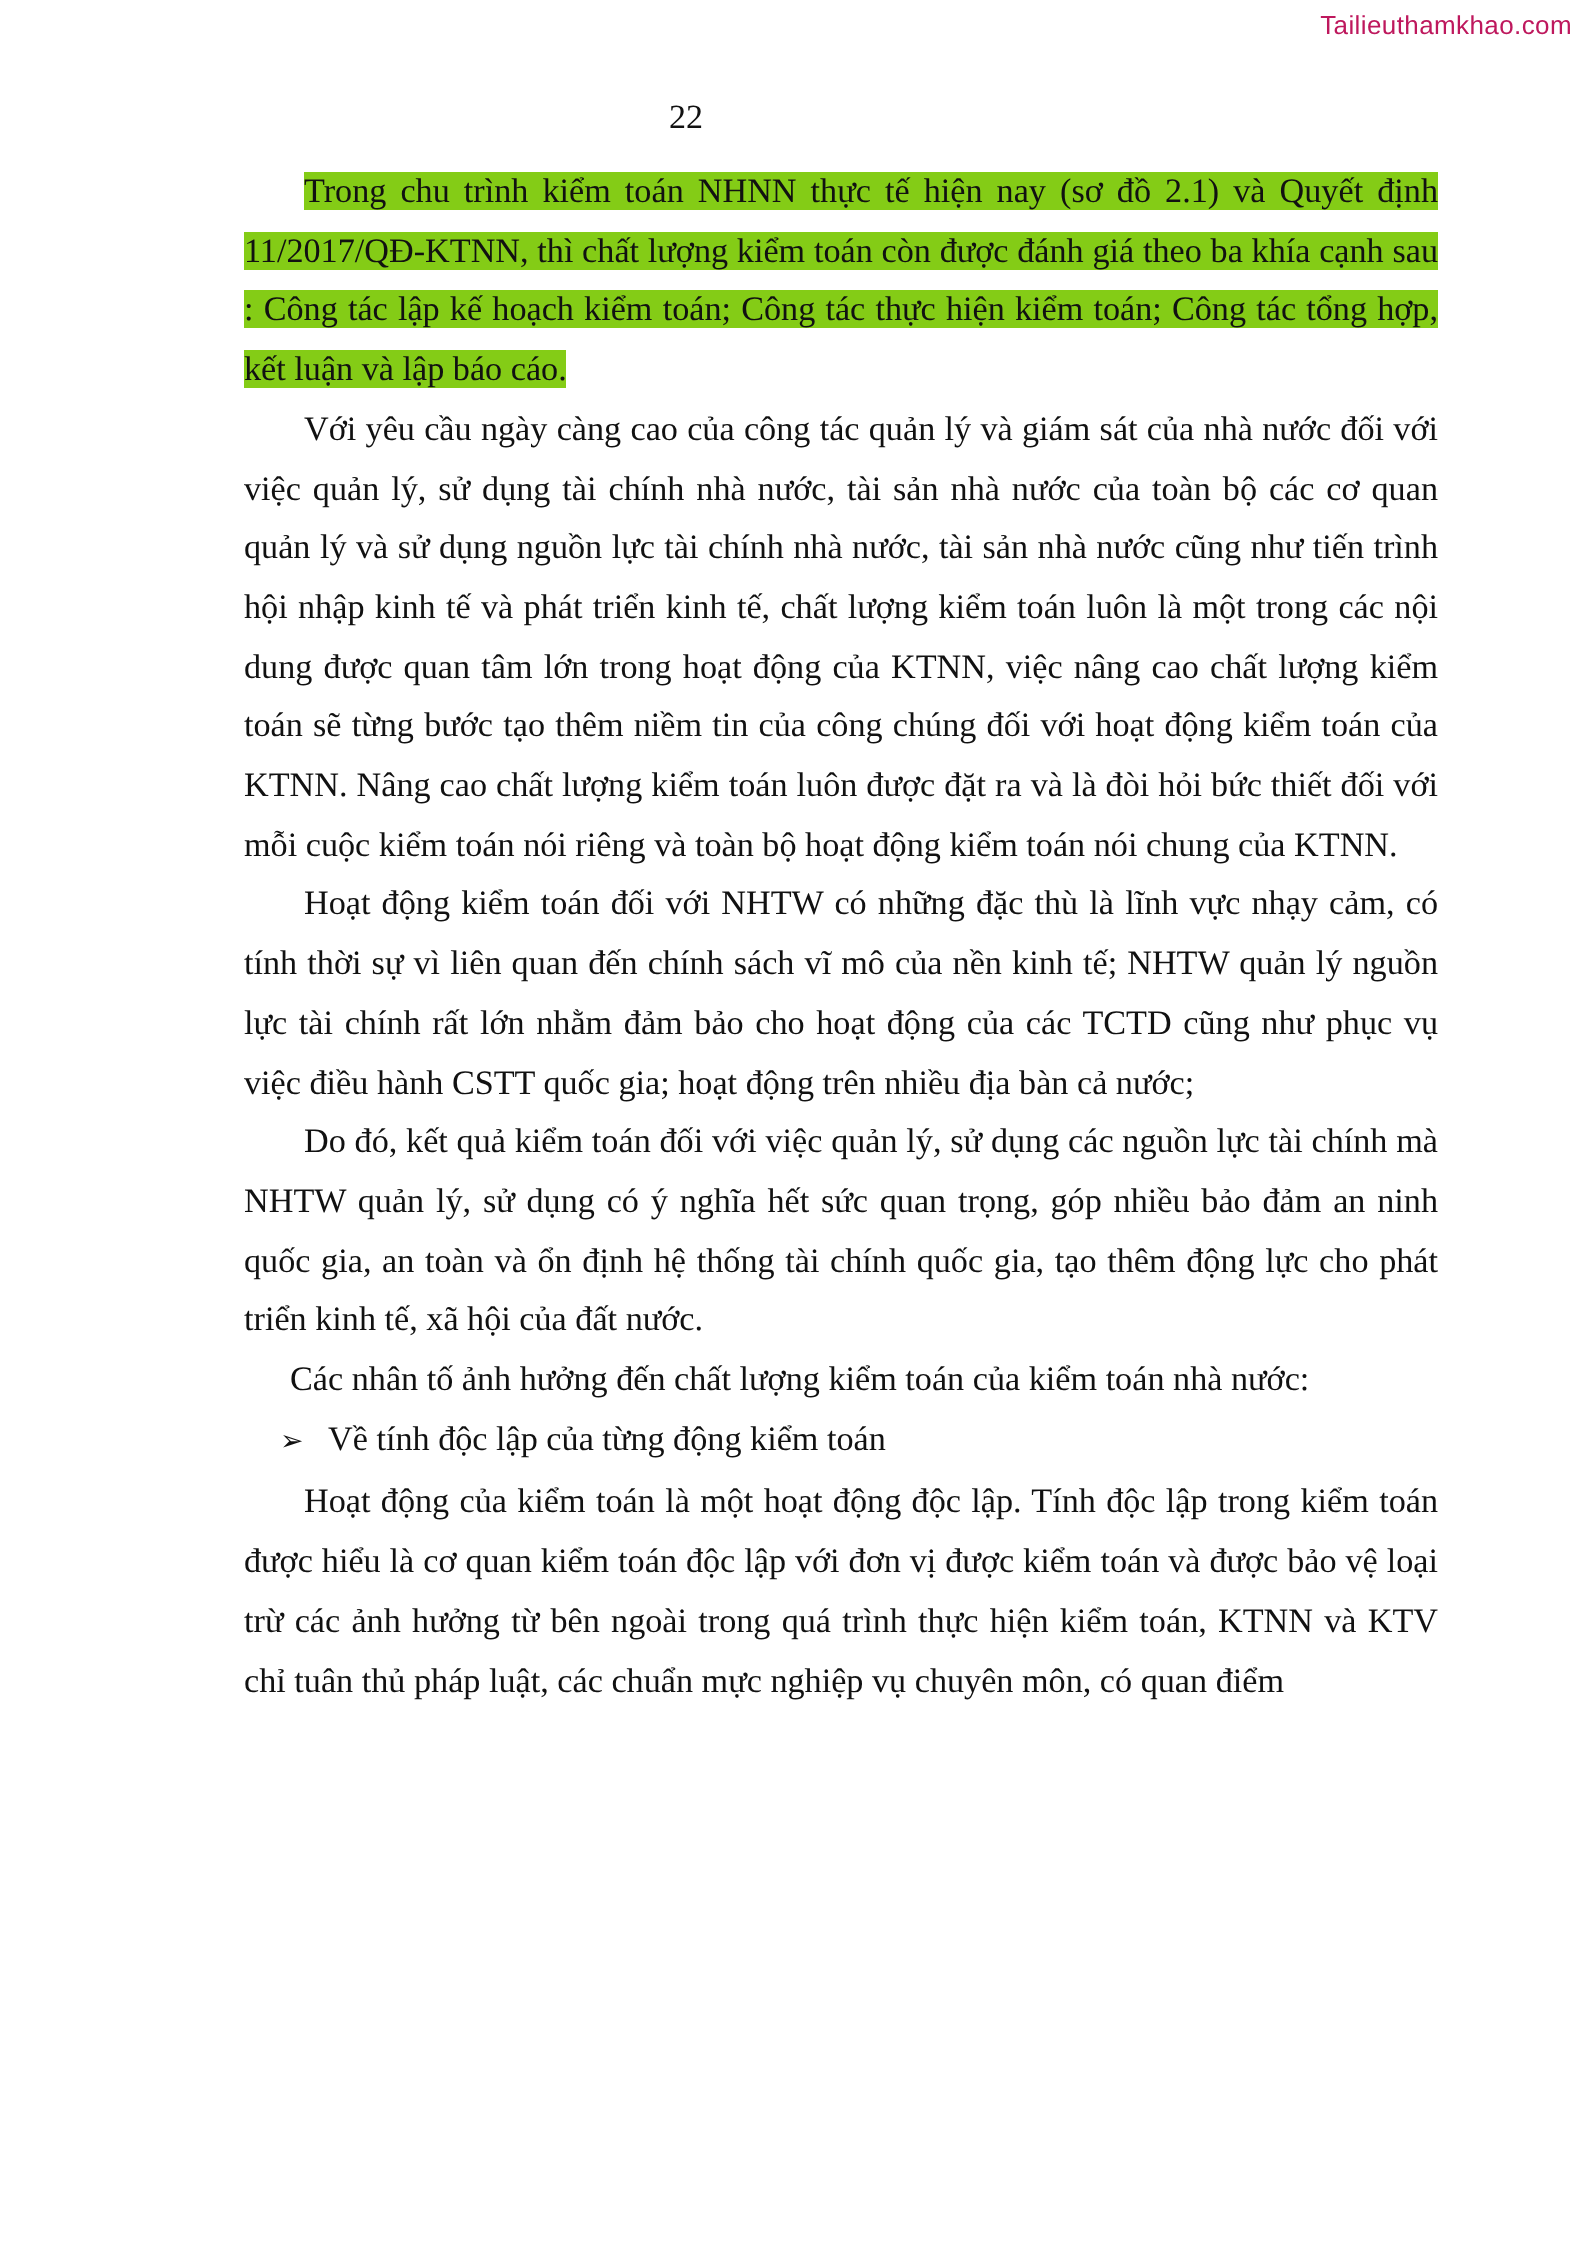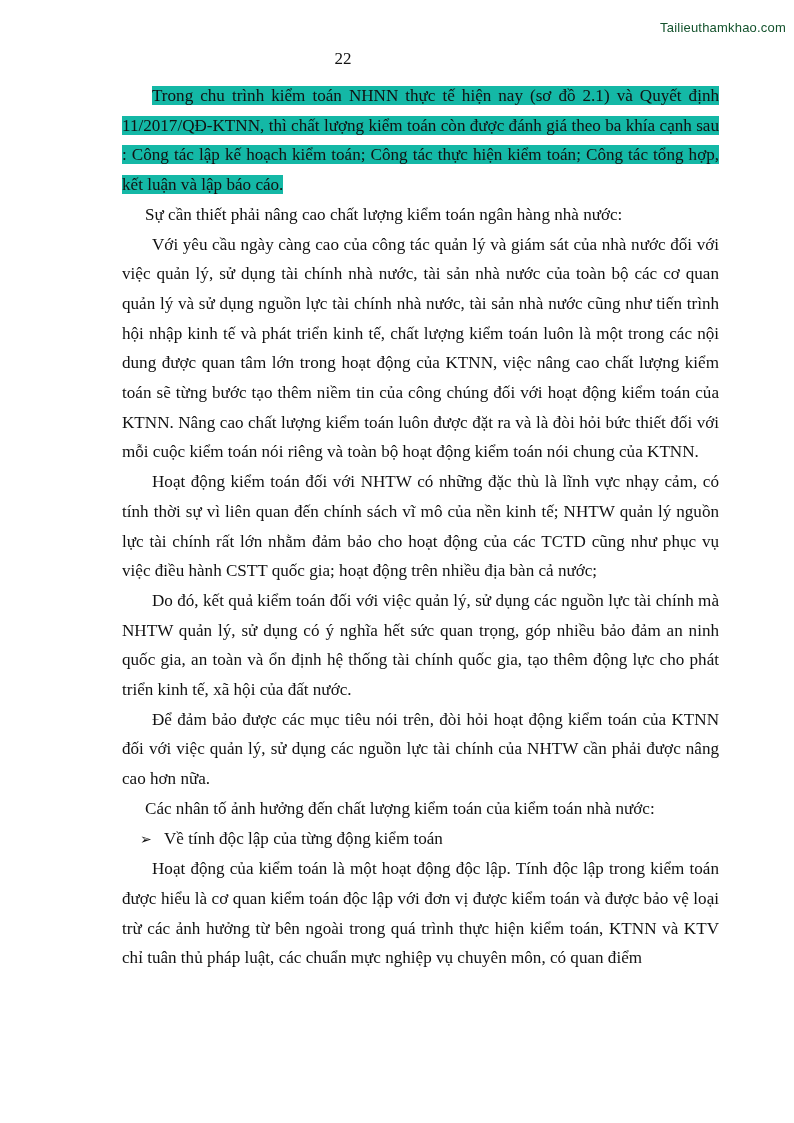--- a/index.html
+++ b/index.html
@@ -14,23 +14,22 @@
     overflow: hidden;
     font-family: "Liberation Serif", "DejaVu Serif", serif;
     color: #111111;
   }
   .watermark {
     position: absolute;
     top: 5px;
     right: 8px;
     font-family: "Liberation Sans", "DejaVu Sans", sans-serif;
     font-size: 13px;
-    color: #14532d;
+    color: #be185d;
     letter-spacing: 0.2px;
-    margin-top: 15px;
   }
   .page-number {
     position: absolute;
     top: 49px;
     left: 0;
     width: 686px;
     text-align: center;
     font-size: 17px;
   }
   .content {
@@ -43,21 +42,21 @@
   }
   .para {
     margin: 0;
     text-align: justify;
     text-indent: 30px;
   }
   .para.small-indent {
     text-indent: 23px;
   }
   .highlight {
-    background: #14b8a6;
+    background: #84cc16;
   }
   .bullet {
     margin: 0;
     padding-left: 18px;
     display: flex;
     align-items: baseline;
   }
   .bullet .arrow {
     display: inline-block;
     width: 24px;
@@ -66,24 +65,22 @@
 </style>
 </head>
 <body>
 
 <div class="watermark">Tailieuthamkhao.com</div>
 
 <div class="page-number">22</div>
 
 <div class="content">
   <p class="para"><span class="highlight">Trong chu trình kiểm toán NHNN thực tế hiện nay (sơ đồ 2.1) và Quyết định 11/2017/QĐ-KTNN, thì chất lượng kiểm toán còn được đánh giá theo ba khía cạnh sau : Công tác lập kế hoạch kiểm toán; Công tác thực hiện kiểm toán; Công tác tổng hợp, kết luận và lập báo cáo.</span></p>
-  <p class="para small-indent">Sự cần thiết phải nâng cao chất lượng kiểm toán ngân hàng nhà nước:</p>
   <p class="para">Với yêu cầu ngày càng cao của công tác quản lý và giám sát của nhà nước đối với việc quản lý, sử dụng tài chính nhà nước, tài sản nhà nước của toàn bộ các cơ quan quản lý và sử dụng nguồn lực tài chính nhà nước, tài sản nhà nước cũng như tiến trình hội nhập kinh tế và phát triển kinh tế, chất lượng kiểm toán luôn là một trong các nội dung được quan tâm lớn trong hoạt động của KTNN, việc nâng cao chất lượng kiểm toán sẽ từng bước tạo thêm niềm tin của công chúng đối với hoạt động kiểm toán của KTNN. Nâng cao chất lượng kiểm toán luôn được đặt ra và là đòi hỏi bức thiết đối với mỗi cuộc kiểm toán nói riêng và toàn bộ hoạt động kiểm toán nói chung của KTNN.</p>
   <p class="para">Hoạt động kiểm toán đối với NHTW có những đặc thù là lĩnh vực nhạy cảm, có tính thời sự vì liên quan đến chính sách vĩ mô của nền kinh tế; NHTW quản lý nguồn lực tài chính rất lớn nhằm đảm bảo cho hoạt động của các TCTD cũng như phục vụ việc điều hành CSTT quốc gia; hoạt động trên nhiều địa bàn cả nước;</p>
   <p class="para">Do đó, kết quả kiểm toán đối với việc quản lý, sử dụng các nguồn lực tài chính mà NHTW quản lý, sử dụng có ý nghĩa hết sức quan trọng, góp nhiều bảo đảm an ninh quốc gia, an toàn và ổn định hệ thống tài chính quốc gia, tạo thêm động lực cho phát triển kinh tế, xã hội của đất nước.</p>
-  <p class="para">Để đảm bảo được các mục tiêu nói trên, đòi hỏi hoạt động kiểm toán của KTNN đối với việc quản lý, sử dụng các nguồn lực tài chính của NHTW cần phải được nâng cao hơn nữa.</p>
   <p class="para small-indent">Các nhân tố ảnh hưởng đến chất lượng kiểm toán của kiểm toán nhà nước:</p>
   <div class="bullet">
     <span class="arrow">➢</span>
     <span>Về tính độc lập của từng động kiểm toán</span>
   </div>
   <p class="para">Hoạt động của kiểm toán là một hoạt động độc lập. Tính độc lập trong kiểm toán được hiểu là cơ quan kiểm toán độc lập với đơn vị được kiểm toán và được bảo vệ loại trừ các ảnh hưởng từ bên ngoài trong quá trình thực hiện kiểm toán, KTNN và KTV chỉ tuân thủ pháp luật, các chuẩn mực nghiệp vụ chuyên môn, có quan điểm</p>
 </div>
 
 </body></html>

